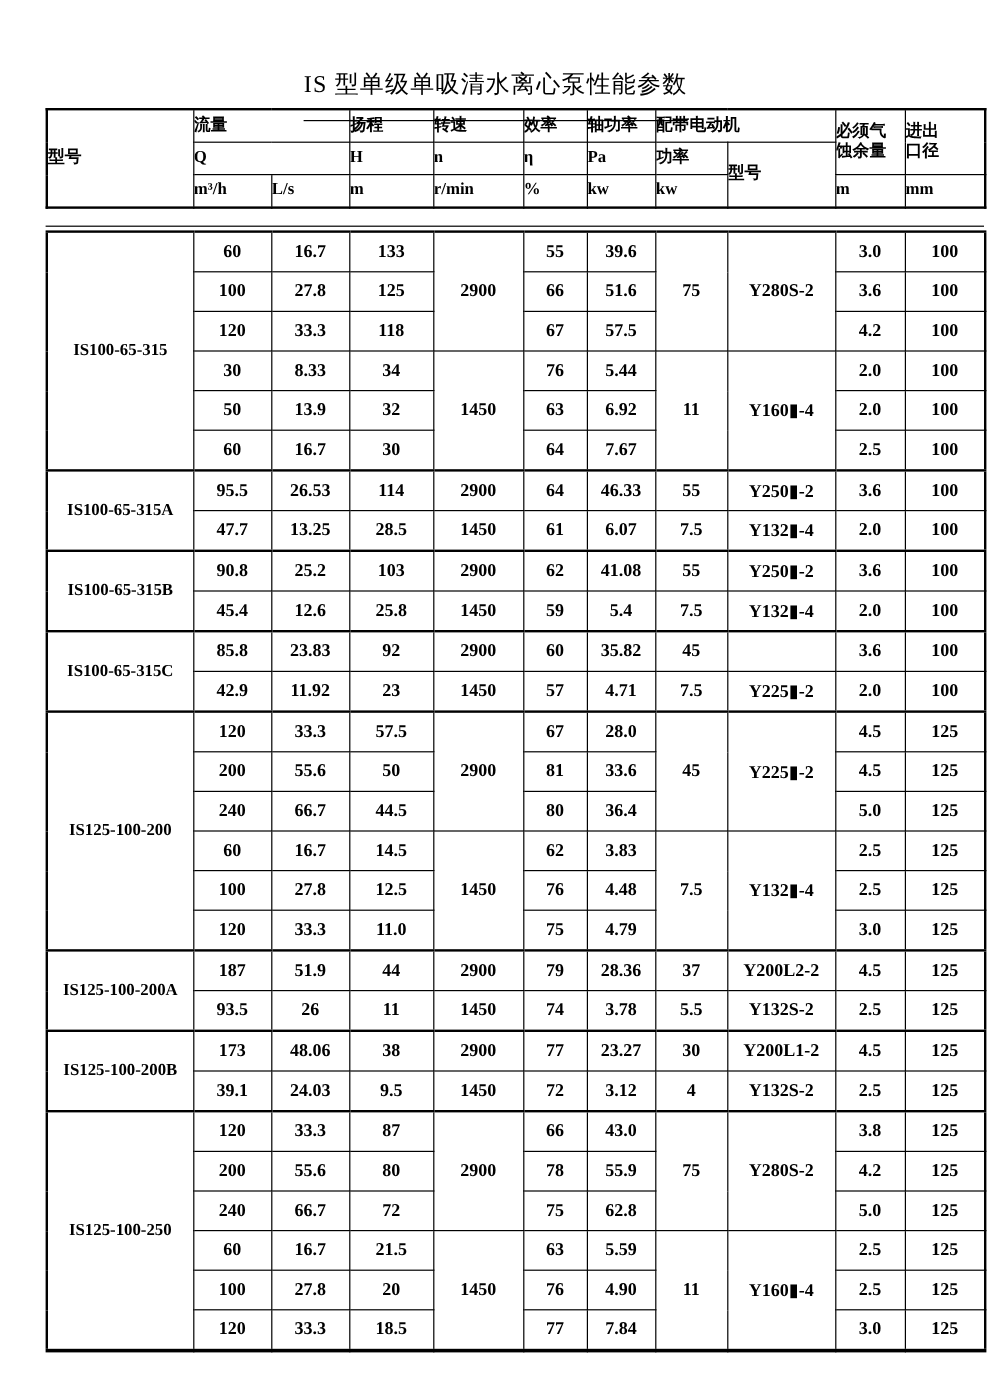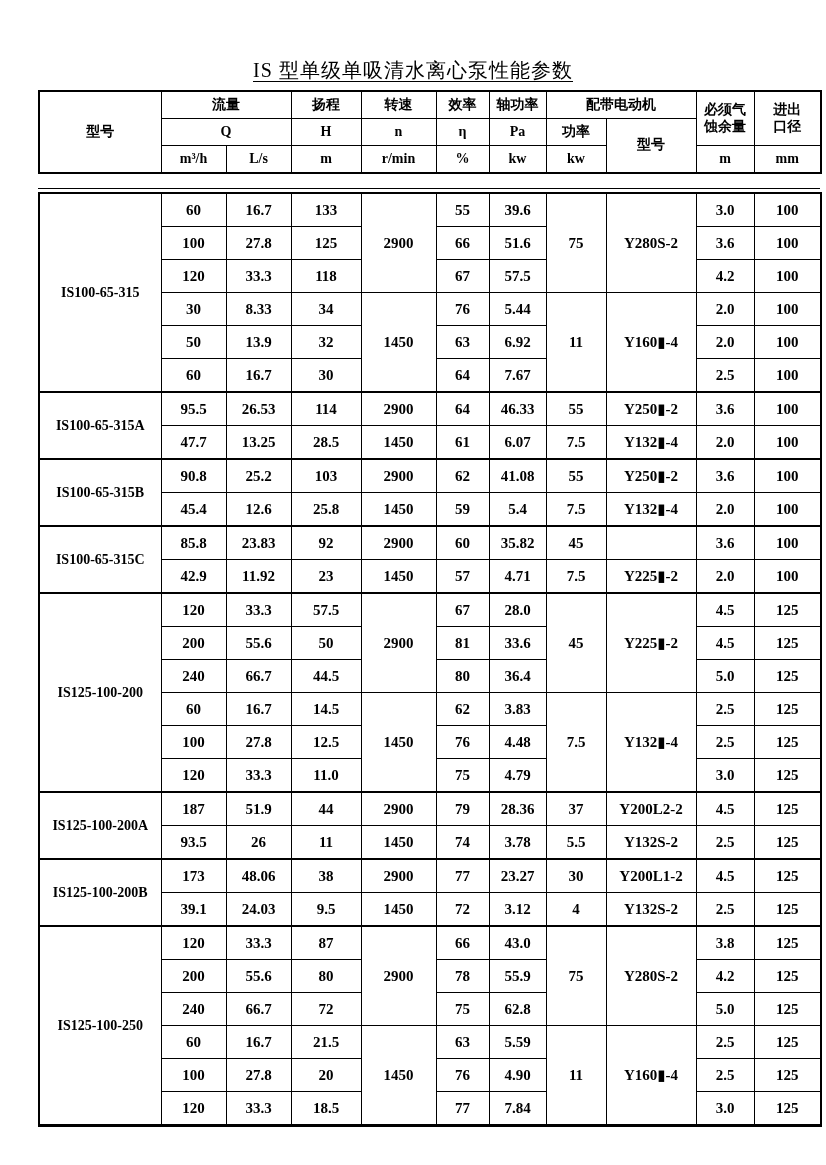--- a/index.html
+++ b/index.html
@@ -12,31 +12,31 @@
   .page-title {
     text-align:center;
     margin:0;
     padding-top:57px;
     font-size:20px;
     font-weight:normal;
     letter-spacing:1px;
   }
   .page-title .underlined {
     border-bottom:1px solid #000;
-    padding-bottom:0;
+    padding-bottom:18px;
   }
   table { border-collapse:collapse; table-layout:fixed; }
   .hdr-table {
     margin:6px 0 0 38px;
     width:782px;
     border:2px solid #000;
   }
   .hdr-table td {
     border:1px solid #000;
-    text-align:center;
+    text-align:left;
     vertical-align:middle;
     height:26px;
     padding:0;
     font-size:14px;
     font-weight:bold;
     line-height:1.15;
     overflow:hidden;
   }
   .body-section {
     margin:14px 0 0 38px;

